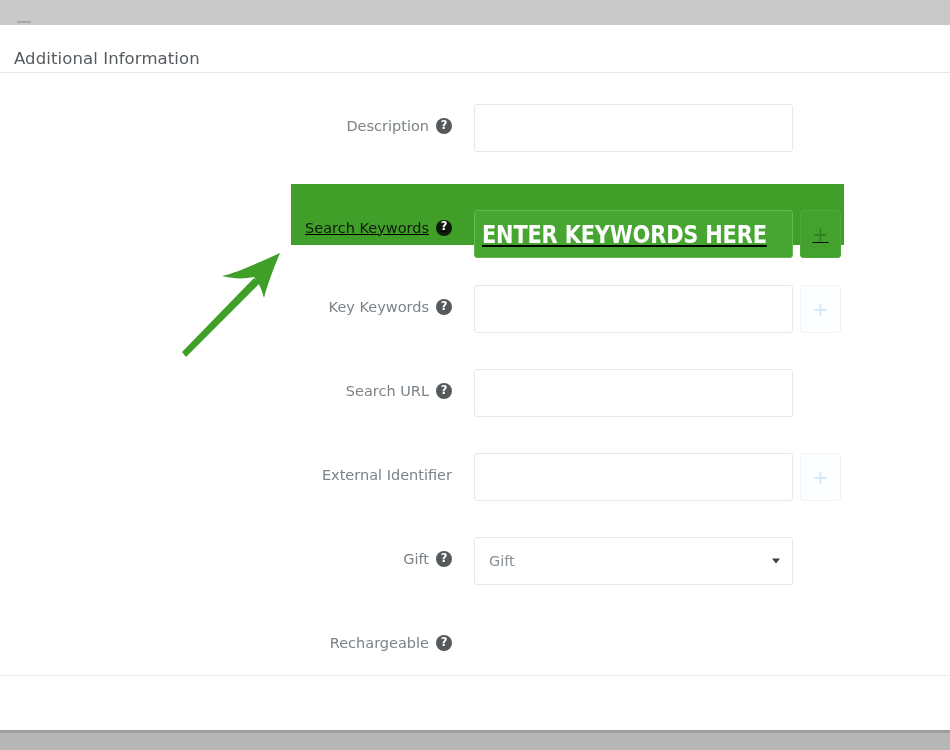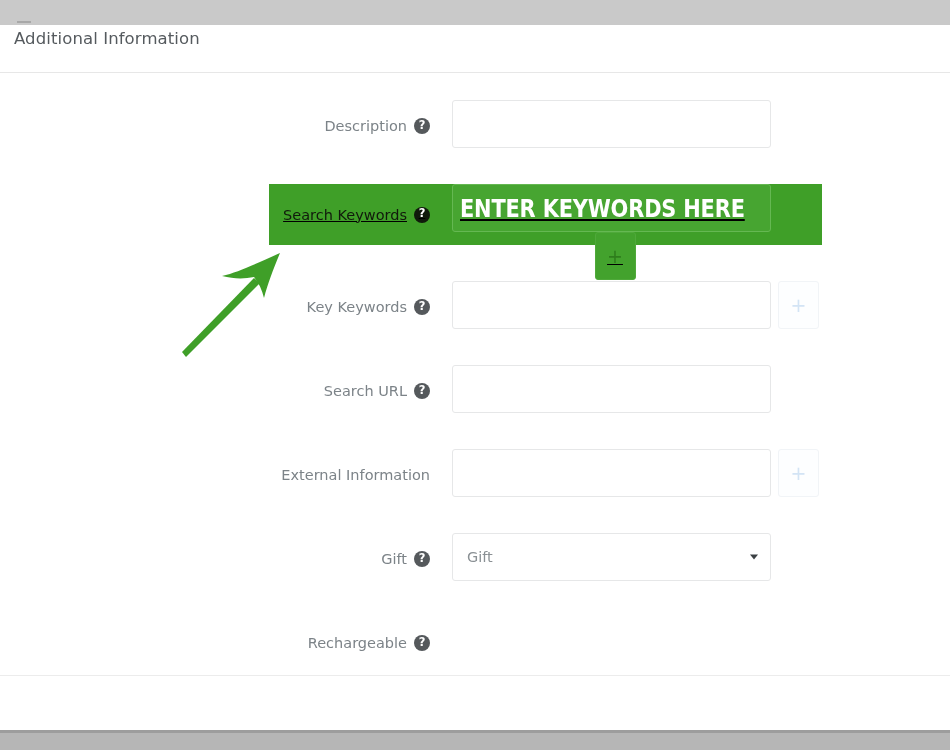--- a/index.html
+++ b/index.html
@@ -44,21 +44,21 @@
   }
 
   .card-header {
     position: relative;
     height: 48px;
     border-bottom: 1px solid #e7e7e7;
   }
   .card-title {
     position: absolute;
     left: 14px;
-    top: 4px;
+    top: 24px;
     font-size: 16.5px;
     color: #555a5e;
     font-weight: 400;
     letter-spacing: .1px;
     white-space: nowrap;
   }
 
   .card-body {
     position: relative;
     padding-top: 27px;
@@ -87,23 +87,24 @@
     position: absolute;
     left: 0; top: 0;
     width: 950px; height: 3px;
     background: #9d9d9d;
   }
 
   
   .form-row {
     position: relative;
     display: flex;
-    align-items: flex-start;
+    align-items: flex-end;
     height: 52px;
     margin-bottom: 32px;
+    margin-left: 22px;
   }
   .form-row:last-child { margin-bottom: 0; }
 
   .row-label {
     width: 430px;
     text-align: right;
     padding-right: 0;
     font-size: 14.5px;
     color: #7c8388;
     white-space: nowrap;
@@ -209,21 +210,21 @@
   .form-row.highlighted { height: 74px; margin-bottom: 23px; text-decoration: underline; }
   .form-row.highlighted .row-label {
     position: relative; z-index: 2;
     color: #111a0c;
     height: 61px;
   }
   .form-row.highlighted .help-icon {
     background: #101a0b;
     color: #ffffff;
   }
-  .form-row.highlighted .field-wrap { position: relative; z-index: 2; flex-direction: column; }
+  .form-row.highlighted .field-wrap { position: relative; z-index: 2; }
 
   .kw-input {
     width: 319px;
     height: 48px;
     background: #47a531;
     border: 1px solid #65b852;
     border-radius: 3px;
     display: flex;
     align-items: center;
     padding: 0 7px;
@@ -332,21 +333,21 @@
               <span>?</span>
             </span>
           </div>
           <div class="field-wrap">
             <input type="text" class="text-input" placeholder="" style="">
             <div class="plus-spacer"></div>
           </div>
         </div>
         <div class="form-row">
           <div class="row-label">
-            <span>External Information</span>
+            <span>External Identifier</span>
           </div>
           <div class="field-wrap">
             <input type="text" class="text-input" placeholder="" style="">
             <div class="plus-btn">
               <span>+</span>
             </div>
           </div>
         </div>
         <div class="form-row">
           <div class="row-label">

